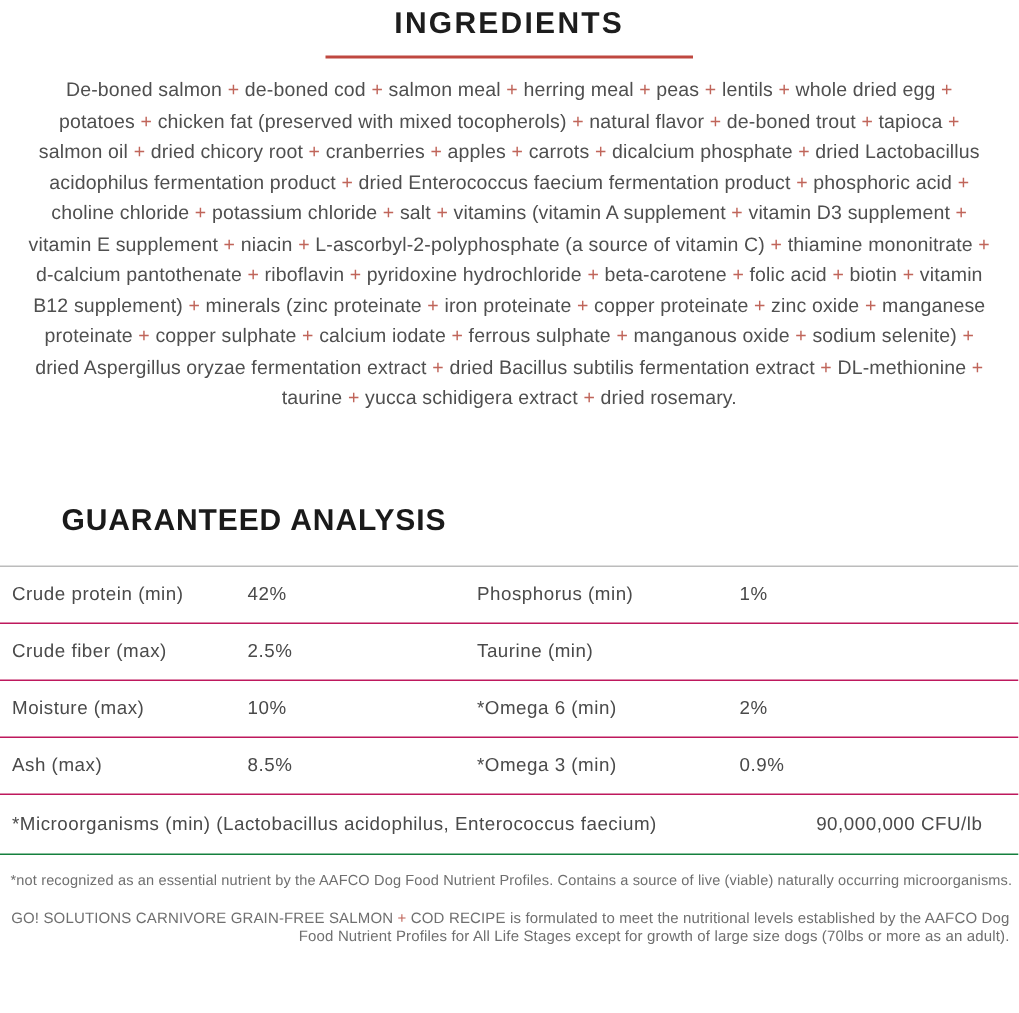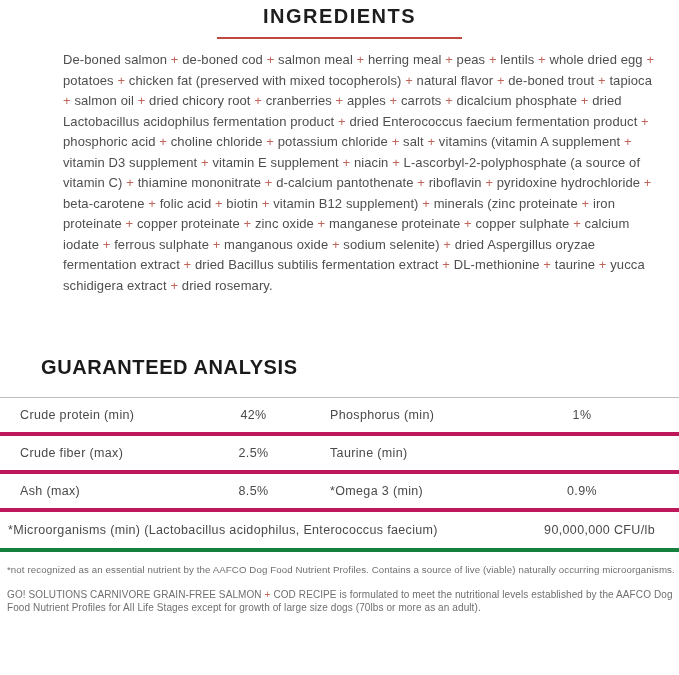--- a/index.html
+++ b/index.html
@@ -17,62 +17,62 @@
   .section-title {
     font-size: 20px; font-weight: 800; letter-spacing: 1.5px;
     color: #1d1d1d;
   }
   .title-rule {
     width: 245px; height: 2px; margin: 9px auto 11px auto;
     background: var(--accent-red, #bf4840); border: none;
   }
   .ingredients-text {
     font-size: 13px; line-height: 20.5px; letter-spacing: 0.1px;
-    color: #4f4f4f; text-align: left; padding: 0 17px; margin-left: 46px;
+    color: #4f4f4f; text-align: center; padding: 0 17px;
   }
   .plus { color: var(--plus-red, #c0655a); }
 
   
   .analysis-title {
     margin-top: 60px; padding-left: 5px;
     font-size: 20px; font-weight: 800; letter-spacing: 0.6px;
     color: #1a1a1a; text-align: left; margin-left: 36px;
   }
   .analysis-table {
     margin-top: 18px;
     border-top: 1px solid #bcbcbc;
     font-size: 12.5px; letter-spacing: 0.35px; color: #4a4a4a;
   }
   .analysis-row {
     display: grid;
     grid-template-columns: 157px 153px 175px 1fr;
     align-items: center;
     height: 38px;
-    padding: 0 20px;
-    border-bottom: 4px solid #be185d;
+    padding: 0 8px;
+    border-bottom: 1px solid #be185d;
   }
   .cell-label { text-align: left; }
-  .cell-value { text-align: center; }
+  .cell-value { }
   .analysis-row-full {
     display: flex; align-items: center; justify-content: space-between;
     height: 40px; padding: 0 8px;
-    border-bottom: 4px solid #15803d;
+    border-bottom: 1px solid #15803d;
   }
   .full-value { padding-right: 16px; }
 
   
   .footnote {
     margin-top: 12px; padding-left: 7px;
     font-size: 9.7px; letter-spacing: 0.1px; color: #6f6f6f;
     white-space: nowrap;
   }
   .disclaimer {
     margin-top: 14px; padding: 0 6px 0 7px;
     font-size: 10px; line-height: 12.5px; letter-spacing: 0.1px;
-    color: #6f6f6f; text-align: left;
+    color: #6f6f6f; text-align: right;
   }
 </style>
 </head>
 <body>
 
 <div class="page">
 
   <div class="ingredients-section">
     <div class="section-title">INGREDIENTS</div>
     <div class="title-rule"></div>
@@ -90,20 +90,26 @@
       <div class="cell-value">1%</div>
     </div>
 
 
     <div class="analysis-row">
       <div class="cell-label">Crude fiber (max)</div>
       <div class="cell-value">2.5%</div>
       <div class="cell-label">Taurine (min)</div>
     </div>
 
+    <div class="analysis-row">
+      <div class="cell-label">Moisture (max)</div>
+      <div class="cell-value">10%</div>
+      <div class="cell-label">*Omega 6 (min)</div>
+      <div class="cell-value">2%</div>
+    </div>
 
     <div class="analysis-row">
       <div class="cell-label">Ash (max)</div>
       <div class="cell-value">8.5%</div>
       <div class="cell-label">*Omega 3 (min)</div>
       <div class="cell-value">0.9%</div>
     </div>
 
     <div class="analysis-row-full">
       <div class="cell-label">*Microorganisms (min) (Lactobacillus acidophilus, Enterococcus faecium)</div>

